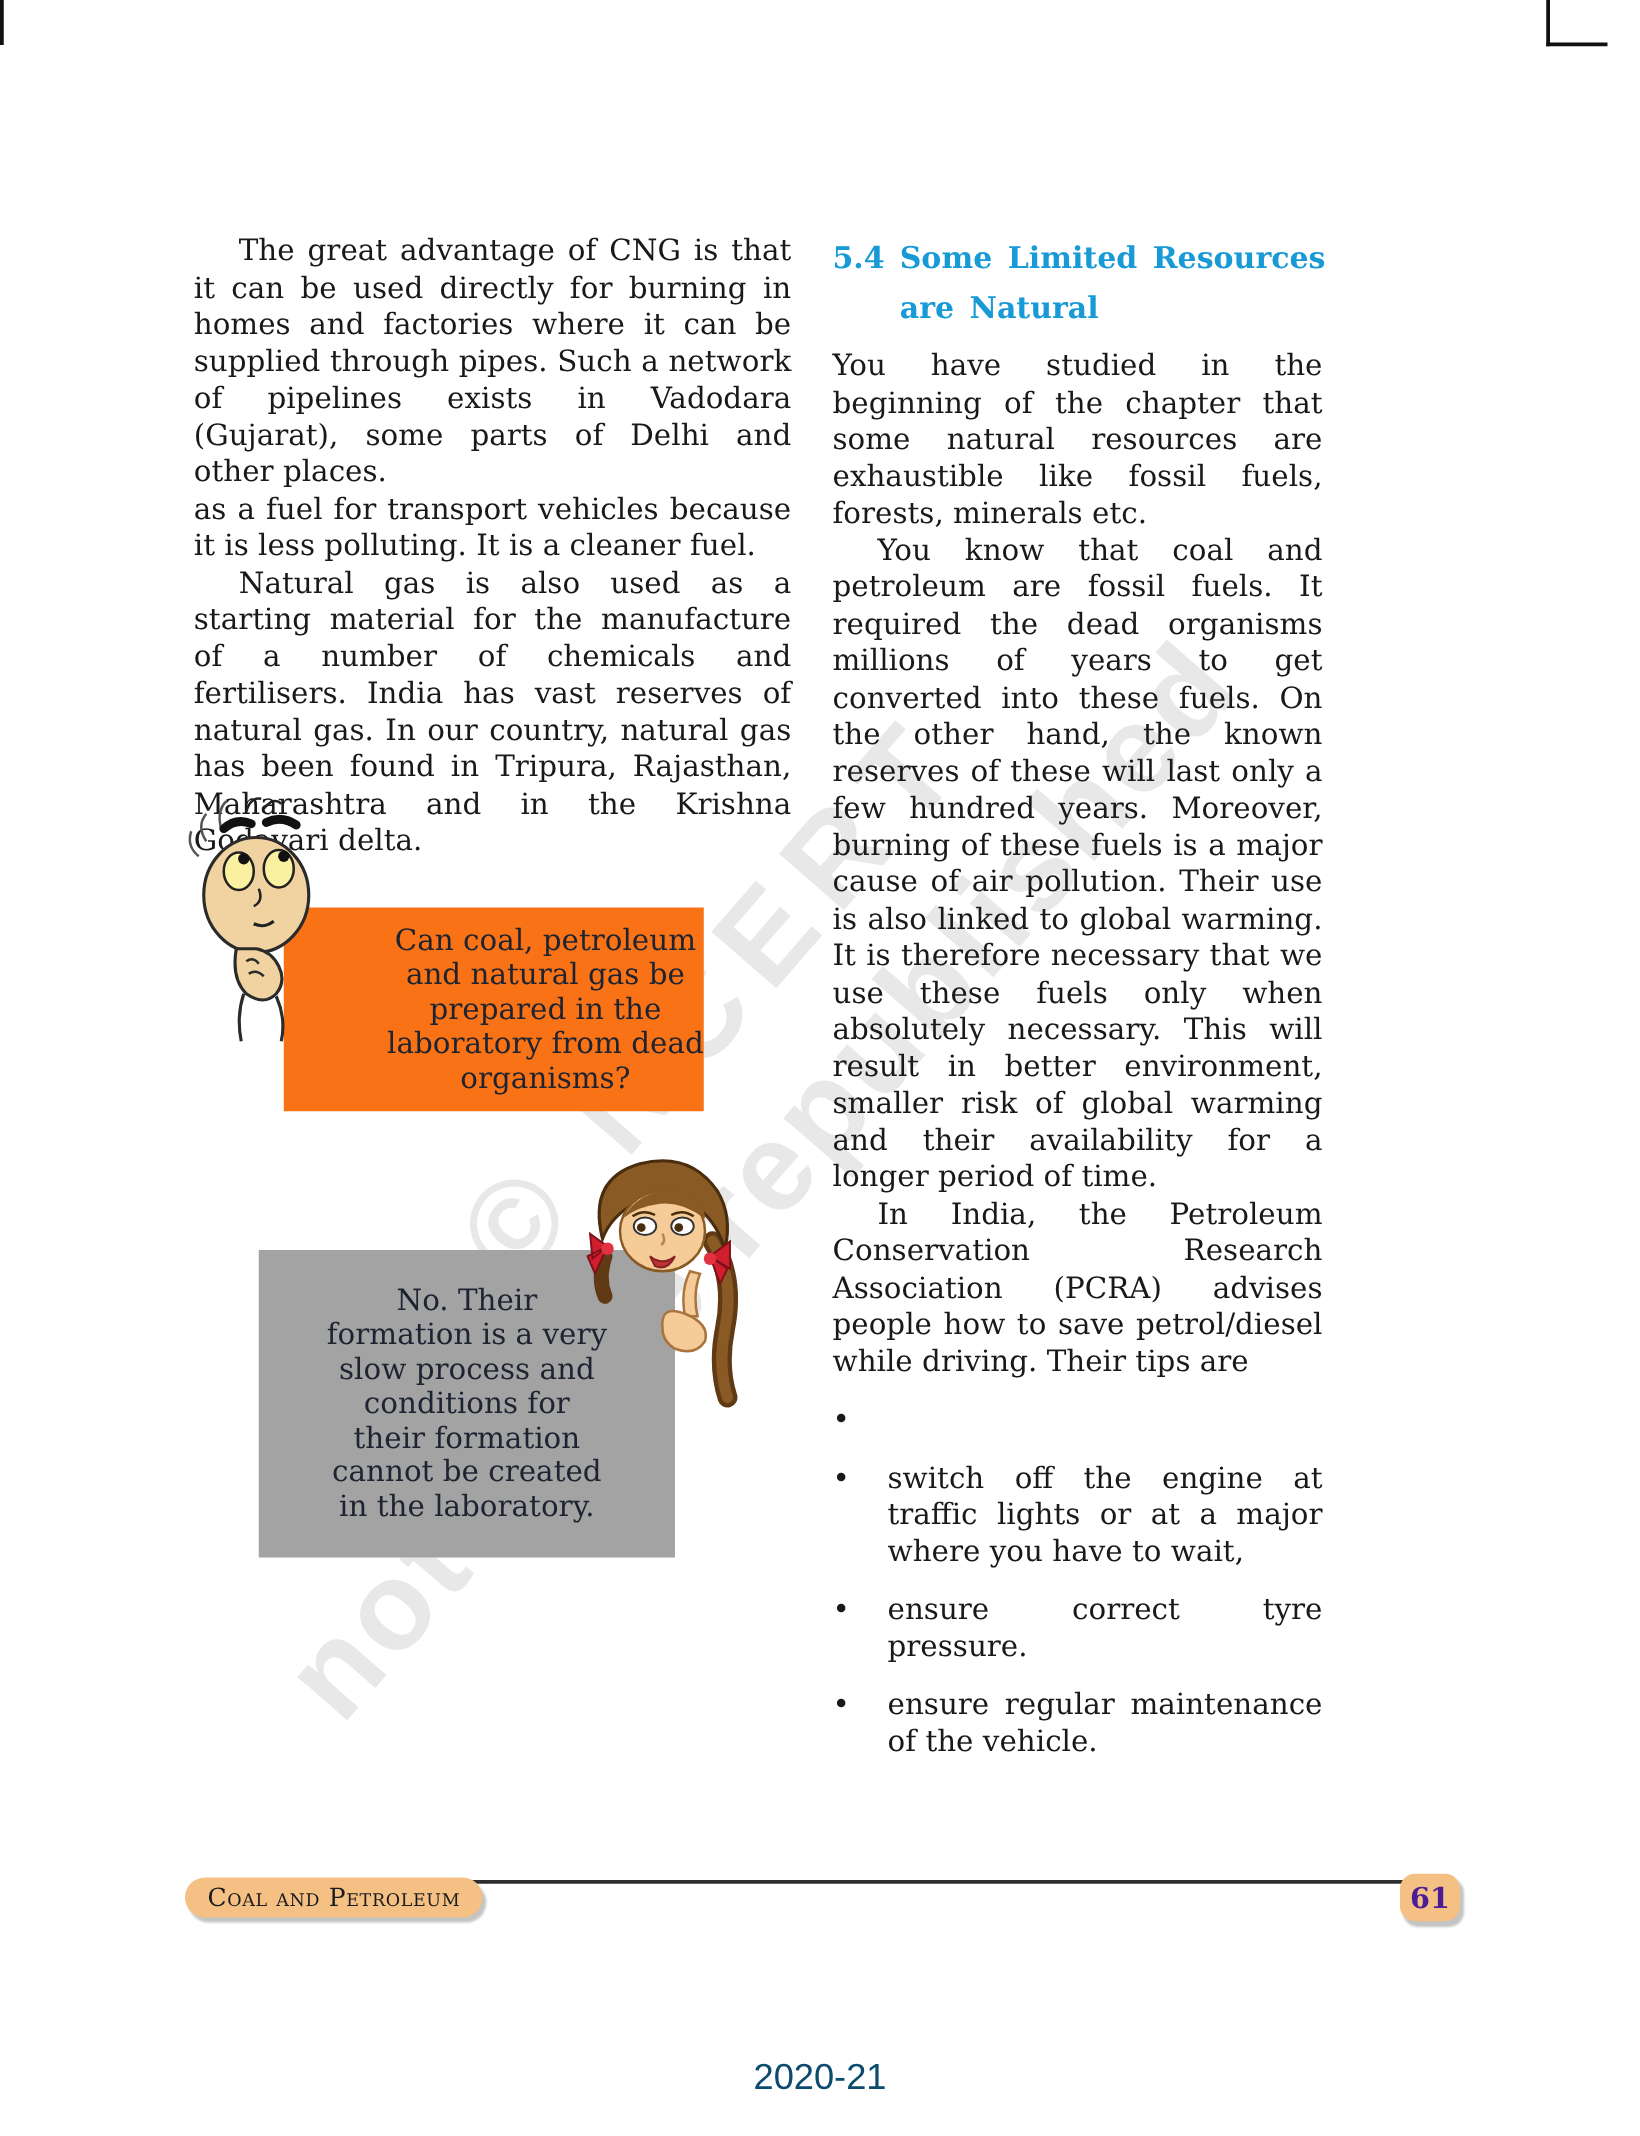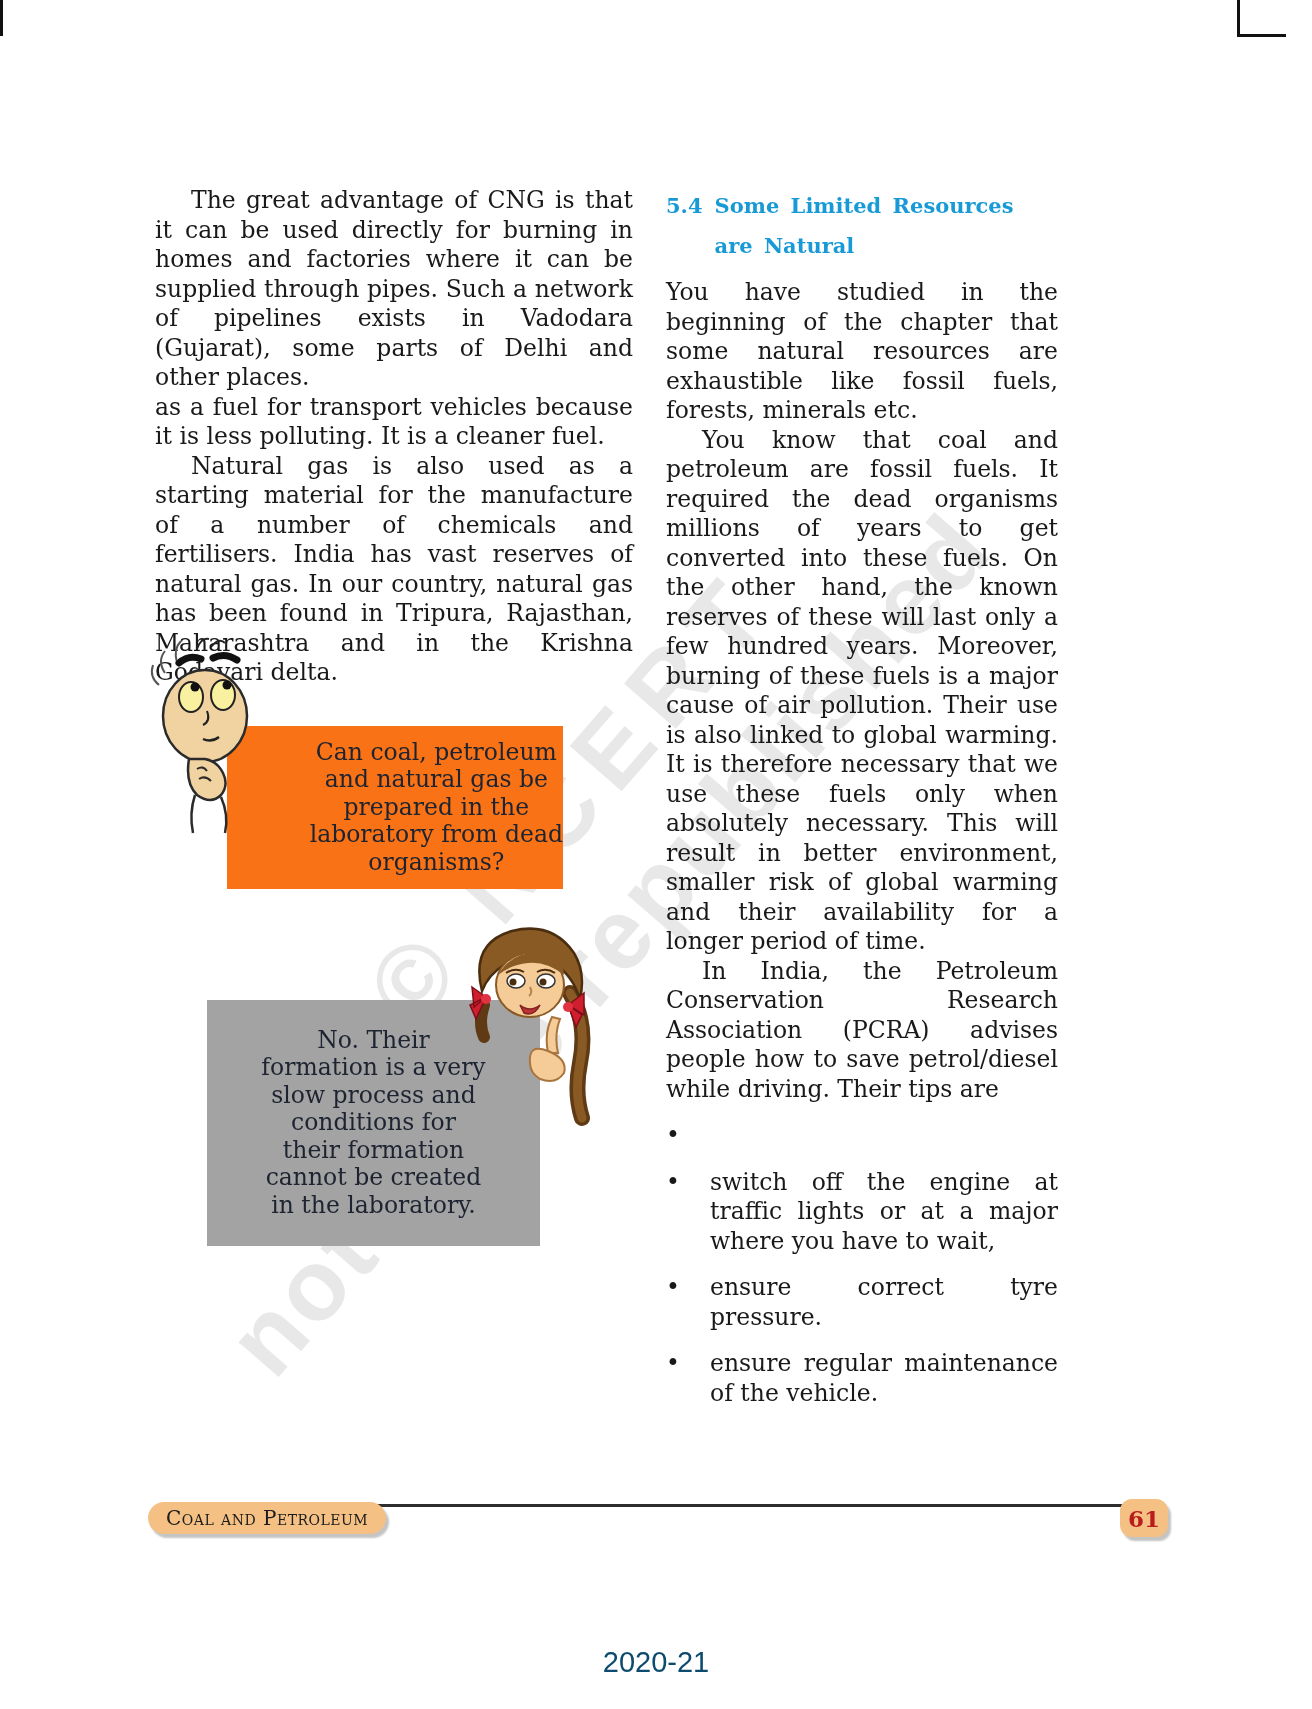--- a/index.html
+++ b/index.html
@@ -19,21 +19,21 @@
   .wm-line2{position:absolute;left:248px;top:1302px;font-size:100px;letter-spacing:4px;
             white-space:nowrap;transform:rotate(-49deg);transform-origin:left center;}
 
   
   .col{position:absolute;top:186px;z-index:3;font-size:23.5px;line-height:29.5px;text-align:justify;}
   .col-left{left:155px;width:478px;}
   .col-right{left:666px;width:392px;}
   .para{margin:0;}
   .para.indent{text-indent:36px;}
 
-  .heading{display:flex;color:#189ad6;font-weight:bold;font-size:21px;line-height:40px;
+  .heading{display:flex;color:#189ad6;font-weight:bold;font-size:24px;line-height:40px;
            margin-bottom:12px;text-align:left;}
   .heading .h-num{flex:none;margin-right:12px;}
   .heading .h-lines span{display:block;white-space:nowrap;word-spacing:4px;}
 
   .tips{margin-top:10px;}
   .tip{display:flex;margin-top:17px;}
   .tip .dot{flex:none;width:44px;font-size:23.5px;}
   .tip .btext{flex:1;text-align:justify;}
 
   
@@ -48,21 +48,21 @@
   .fig-girl{left:452px;top:913px;width:150px;height:240px;}
 
   
   .footer-line{position:absolute;left:300px;top:1504px;width:832px;height:3px;background:#2e2e2e;z-index:2;}
   .chapter-badge{position:absolute;left:148px;top:1502px;height:32px;z-index:3;
                  background:#f4c084;border-radius:16px;padding:0 18px;display:flex;align-items:center;
                  box-shadow:3px 4px 2px #c4c4c4;}
   .chapter-badge span{font-variant:small-caps;font-weight:normal;font-size:20px;color:#1c1c1c;letter-spacing:0.5px;}
   .page-badge{position:absolute;left:1120px;top:1499px;width:48px;height:38px;z-index:3;
               background:#f4c084;border-radius:12px;display:flex;align-items:center;justify-content:center;
-              font-weight:bold;font-size:23px;color:#b91c1c;box-shadow:3px 4px 2px #c4c4c4;}
+              font-weight:bold;font-size:23px;color:#4c1d95;box-shadow:3px 4px 2px #c4c4c4;}
   .year{position:absolute;left:0;right:0;top:1646px;text-align:center;z-index:3;
         font-family:"Liberation Sans",sans-serif;font-size:29px;color:#0c4a6e;}
 </style>
 </head>
 <body>
 
 <div class="page">
 
   <div class="crop-left"></div>
   <div class="crop-right"></div>

